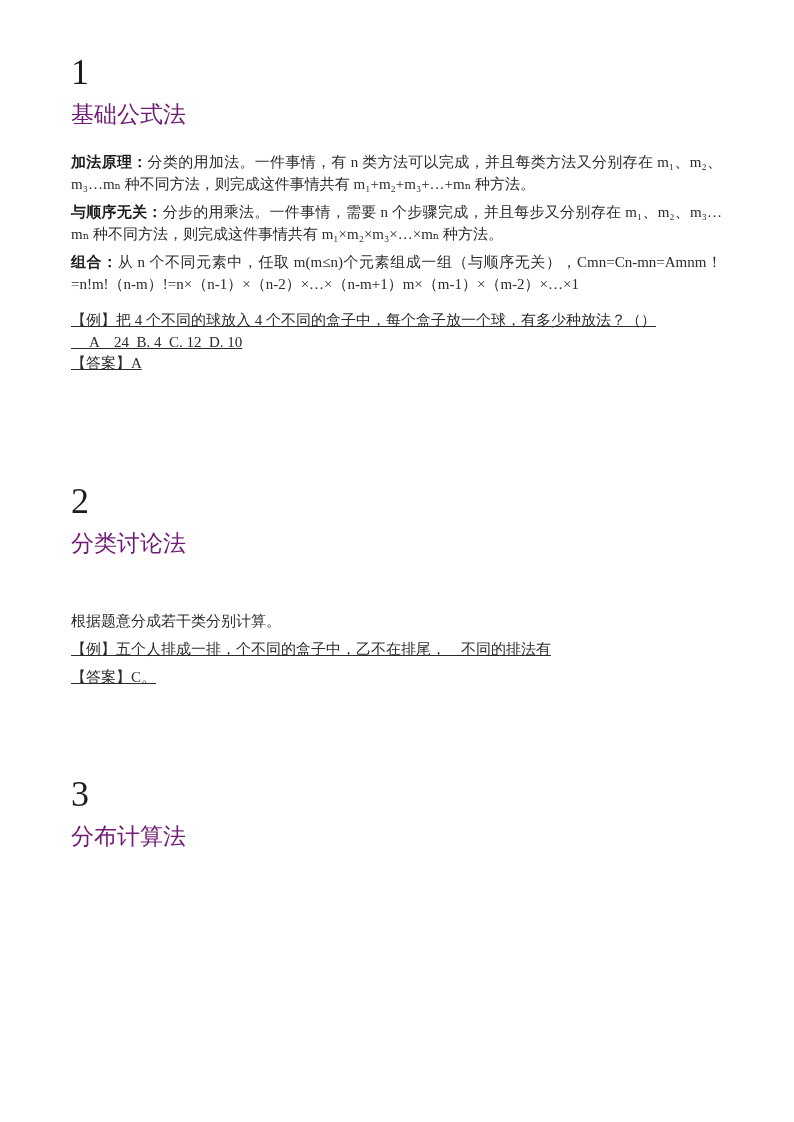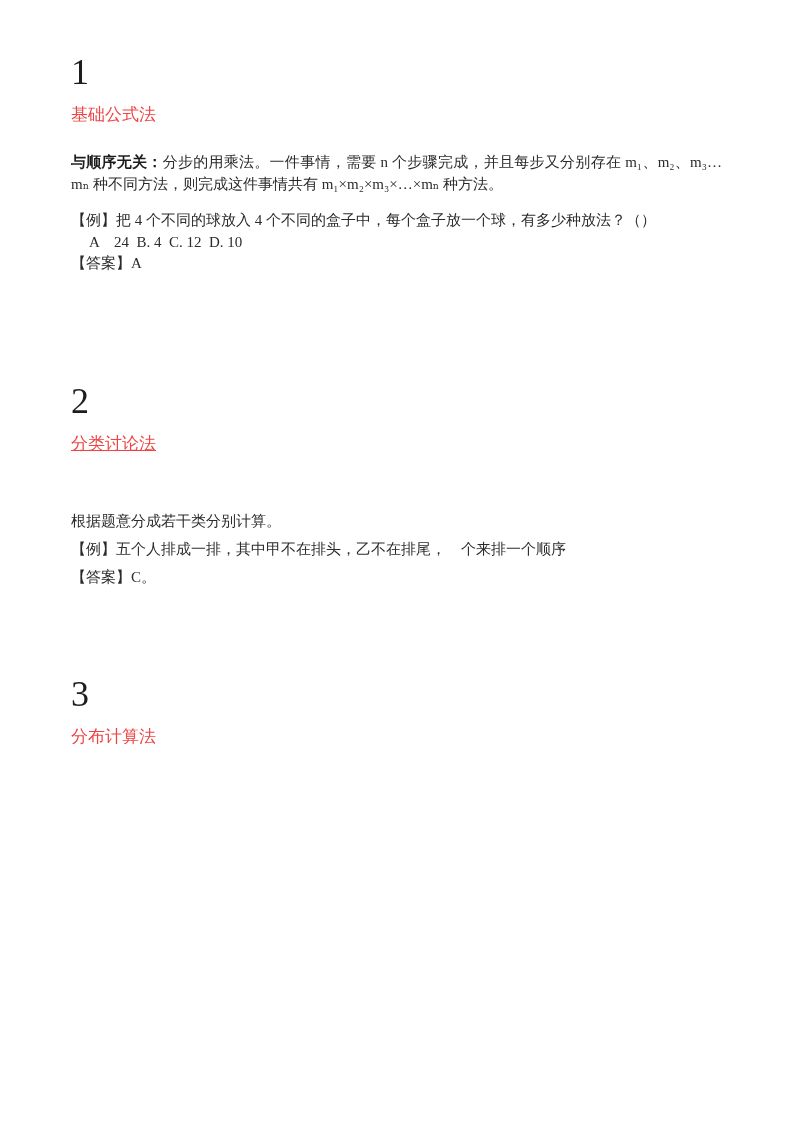--- a/index.html
+++ b/index.html
@@ -24,85 +24,88 @@
     margin: 0 0 18px 0;
     font-family: "Liberation Serif", "DejaVu Serif", serif;
     font-weight: normal;
     font-size: 36px;
     line-height: 32px;
     color: #1d1d1d;
   }
   .sec-title {
     margin: 0 0 27px 0;
     font-weight: normal;
-    font-size: 17px;
+    font-size: 23px;
     line-height: 18px;
-    color: #ef4444;
+    color: #701a75;
   }
   .para {
     margin: 0 0 6px 0;
     font-size: 15px;
     line-height: 22px;
     text-align: justify;
   }
   .para strong {
     font-weight: bold;
     color: #1d1d1d;
   }
   .example { margin-top: 15px; }
   .example .line {
     margin: 0;
     font-size: 15px;
     line-height: 21.5px;
     text-align: justify;
+    text-decoration: underline;
   }
   .options { white-space: pre-wrap; }
   
   .sec-2 { margin-top: 110px; }
-  .sec-2 .sec-title { margin-bottom: 56px; text-decoration: underline; }
+  .sec-2 .sec-title { margin-bottom: 56px; }
   .sec-2 .para,
   .sec-2 .example .line {
     line-height: 25px;
     margin-bottom: 3px;
   }
   .sec-2 .example { margin-top: 0; }
   
   .sec-3 { margin-top: 88px; }
   .sec-3 .sec-title { margin-bottom: 16px; }
 </style>
 </head>
 <body>
 
 <div class="page">
   <div class="content">
 
     <section class="doc-section sec-1">
       <h1 class="sec-num">1</h1>
       <h2 class="sec-title">基础公式法</h2>
 
+      <p class="para"><strong>加法原理：</strong><span>分类的用加法。一件事情，有 n 类方法可以完成，并且每类方法又分别存在 m₁、m₂、m₃…mₙ 种不同方法，则完成这件事情共有 m₁+m₂+m₃+…+mₙ 种方法。</span></p>
 
       <p class="para"><strong>与顺序无关：</strong><span>分步的用乘法。一件事情，需要 n 个步骤完成，并且每步又分别存在 m₁、m₂、m₃…mₙ 种不同方法，则完成这件事情共有 m₁×m₂×m₃×…×mₙ 种方法。</span></p>
 
 
+      <p class="para"><strong>组合：</strong><span>从 n 个不同元素中，任取 m(m≤n)个元素组成一组（与顺序无关），Cmn=Cn-mn=Amnm！ =n!m!（n-m）!=n×（n-1）×（n-2）×…×（n-m+1）m×（m-1）×（m-2）×…×1</span></p>
 
       <div class="example">
         <p class="line">【例】把 4 个不同的球放入 4 个不同的盒子中，每个盒子放一个球，有多少种放法？（）</p>
         <p class="line options">　 A　24  B. 4  C. 12  D. 10</p>
         <p class="line">【答案】A</p>
       </div>
     </section>
 
     <section class="doc-section sec-2">
       <h1 class="sec-num">2</h1>
       <h2 class="sec-title">分类讨论法</h2>
 
       <p class="para">根据题意分成若干类分别计算。</p>
 
       <div class="example">
-        <p class="line">【例】五个人排成一排，其中甲不在排头，乙不在排尾，　个来排一个顺序</p>
+        <p class="line">【例】五个人排成一排，个不同的盒子中，乙不在排尾，　不同的排法有</p>
         <p class="line">【答案】C。</p>
       </div>
     </section>
 
     <section class="doc-section sec-3">
       <h1 class="sec-num">3</h1>
       <h2 class="sec-title">分布计算法</h2>
     </section>
 
   </div>

